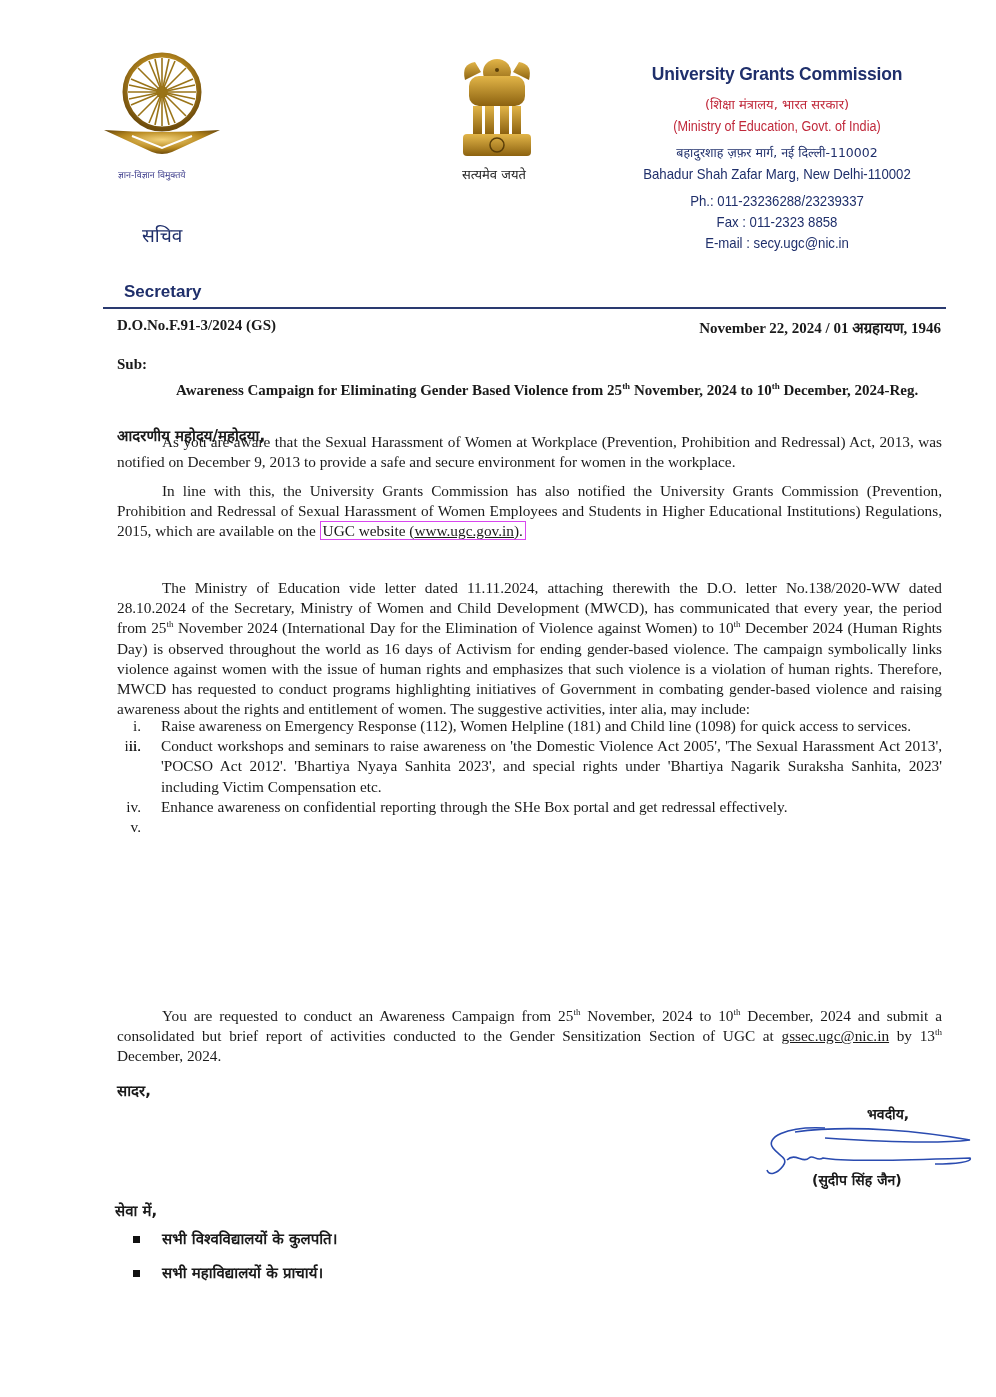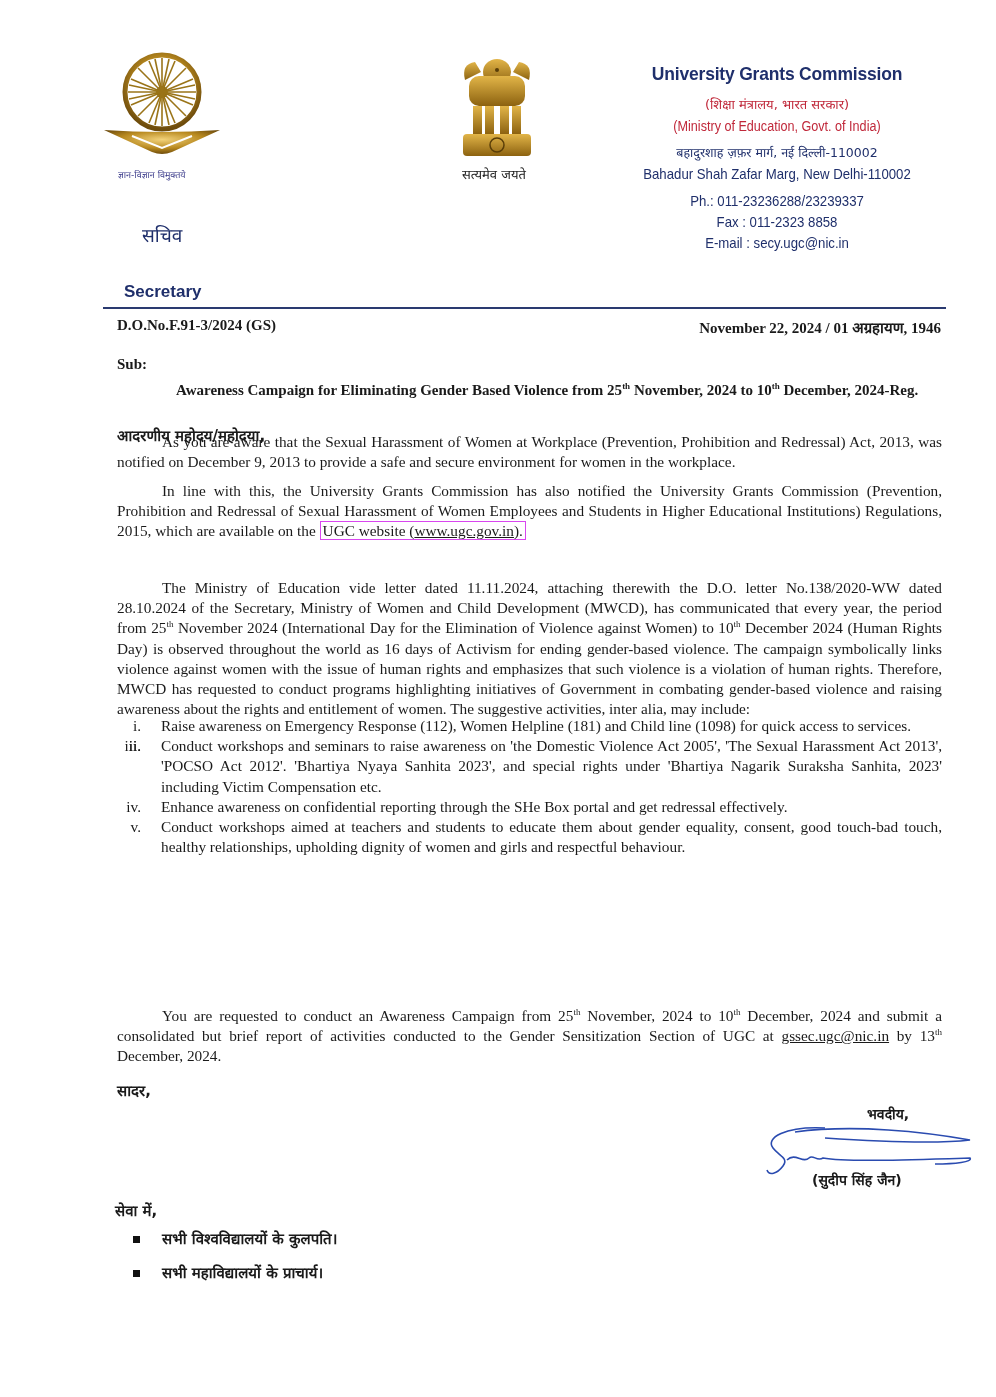--- a/index.html
+++ b/index.html
@@ -149,21 +149,21 @@
 
 <div class="abs body para-2 indent"><span>In line with this, the University Grants Commission has also notified the University Grants Commission (Prevention, Prohibition and Redressal of Sexual Harassment of Women Employees and Students in Higher Educational Institutions) Regulations, 2015, which are available on the </span><span class="web-box"><span>UGC website (</span><a class="u">www.ugc.gov.in</a><span>).</span></span></div>
 
 <div class="abs body para-3 indent"><span>The Ministry of Education vide letter dated 11.11.2024, attaching therewith the D.O. letter No.138/2020-WW dated 28.10.2024 of the Secretary, Ministry of Women and Child Development (MWCD), has communicated that every year, the period from 25</span><sup>th</sup><span> November 2024 (International Day for the Elimination of Violence against Women) to 10</span><sup>th</sup><span>  December 2024 (Human Rights Day) is observed throughout the world as 16 days of Activism for ending gender-based violence. The campaign symbolically links violence against women with the issue of human rights and emphasizes that such violence is a violation of human rights. Therefore, MWCD has requested to conduct programs highlighting initiatives of Government in combating gender-based violence and raising awareness about the rights and entitlement of women. The suggestive activities, inter alia, may include:</span></div>
 
 <div class="abs list">
   <div class="li"><span class="num">i.</span><span>Raise awareness on Emergency Response (112), Women Helpline (181) and Child line (1098) for quick access to services.</span></div>
   <div class="li"><span class="num">ii.</span></div>
   <div class="li"><span class="num">iii.</span><span>Conduct workshops and seminars to raise awareness on 'the Domestic Violence Act 2005', 'The Sexual Harassment Act 2013', 'POCSO Act 2012'. 'Bhartiya Nyaya Sanhita 2023', and special rights under 'Bhartiya Nagarik Suraksha Sanhita, 2023' including Victim Compensation etc.</span></div>
   <div class="li"><span class="num">iv.</span><span>Enhance awareness on confidential reporting through the SHe Box portal and get redressal effectively.</span></div>
-  <div class="li"><span class="num">v.</span><span>Conduct workshops aimed at teachers and students to educate them about gender equality, consent, good touch-bad touch, healthy relationships, upholding dignity of women and girls and respectful behaviour.</span></div>
+  <div class="li"><span class="num">v.</span></div>
 </div>
 
 <div class="abs body para-4 indent"><span>You are requested to conduct an Awareness Campaign from 25</span><sup>th</sup><span> November, 2024 to 10</span><sup>th</sup><span> December, 2024 and submit a consolidated but brief report of activities conducted to the Gender Sensitization Section of UGC at </span><a class="u">gssec.ugc@nic.in</a><span> by 13</span><sup>th</sup><span> December, 2024.</span></div>
 
 <div class="abs sadar">सादर,</div>
 <div class="abs bhavdiy">भवदीय,</div>
 
 <div class="abs signature">
   <svg width="215" height="62" viewBox="0 0 215 62">
     <path d="M60 10 C20 8 0 20 8 30 C14 38 24 40 18 48 C12 56 4 58 2 52" fill="none" stroke="#2a4bb0" stroke-width="1.6"></path>

